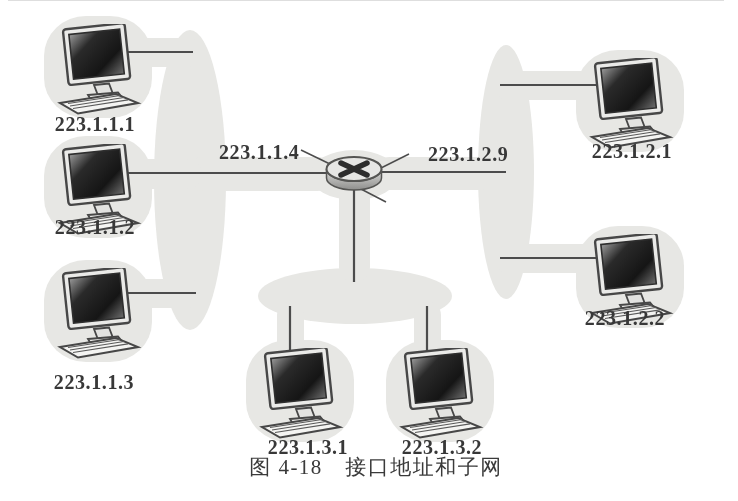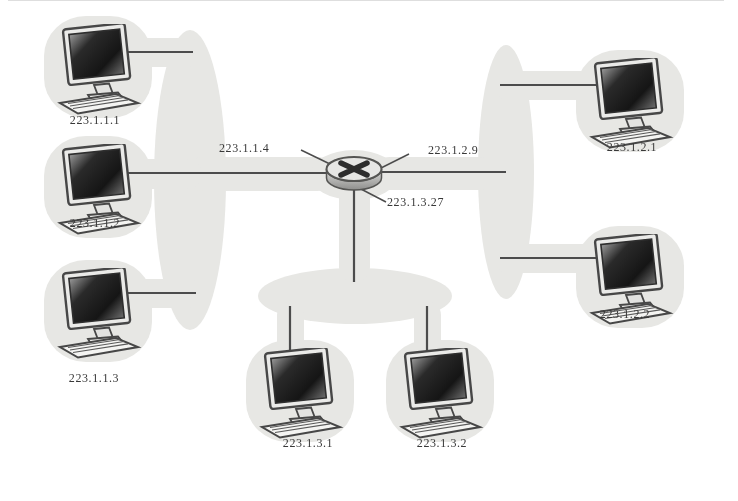--- a/index.html
+++ b/index.html
@@ -8,22 +8,23 @@
     width:738px;height:501px;
     background:#ffffff;
     overflow:hidden;
     font-family:"Liberation Serif","DejaVu Serif",serif;
   }
   .figure svg{position:absolute;left:0;top:0;}
   .lbl{
     position:absolute;
     white-space:nowrap;
     color:#383838;
-    font-size:12px;
+    font-size:20px;
     letter-spacing:0.6px;
+    font-weight:bold;
   }
   .lbl.centered{transform:translateX(-50%);}
   .caption{
     position:absolute;
     transform:translateX(-50%);
     white-space:nowrap;
     color:#3a3a3a;
     font-size:21px;
     letter-spacing:1.5px;
   }
@@ -130,16 +131,16 @@
   <span class="lbl centered" style="left:95px;top:113px">223.1.1.1</span>
   <span class="lbl centered" style="left:95px;top:216px">223.1.1.2</span>
   <span class="lbl centered" style="left:94px;top:371px">223.1.1.3</span>
   <span class="lbl centered" style="left:632px;top:140px">223.1.2.1</span>
   <span class="lbl centered" style="left:625px;top:307px">223.1.2.2</span>
   <span class="lbl centered" style="left:308px;top:436px">223.1.3.1</span>
   <span class="lbl centered" style="left:442px;top:436px">223.1.3.2</span>
 
   <span class="lbl" style="left:219px;top:141px">223.1.1.4</span>
   <span class="lbl" style="left:428px;top:143px">223.1.2.9</span>
-  <span class="lbl" style="left:387px;top:195px">223.1.3.27</span>
 
+  <div class="caption" style="left:376px;top:453px">图 4-18　接口地址和子网</div>
 
 </div>
 
 </body></html>

